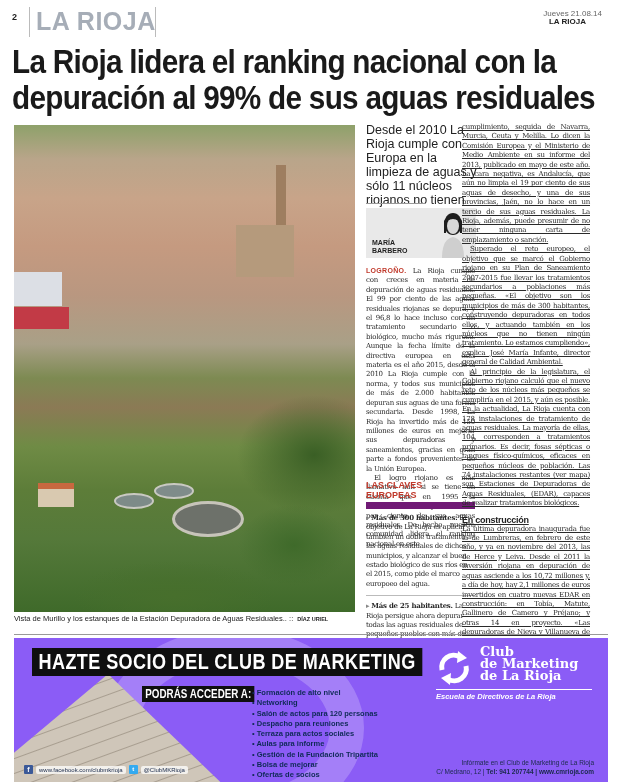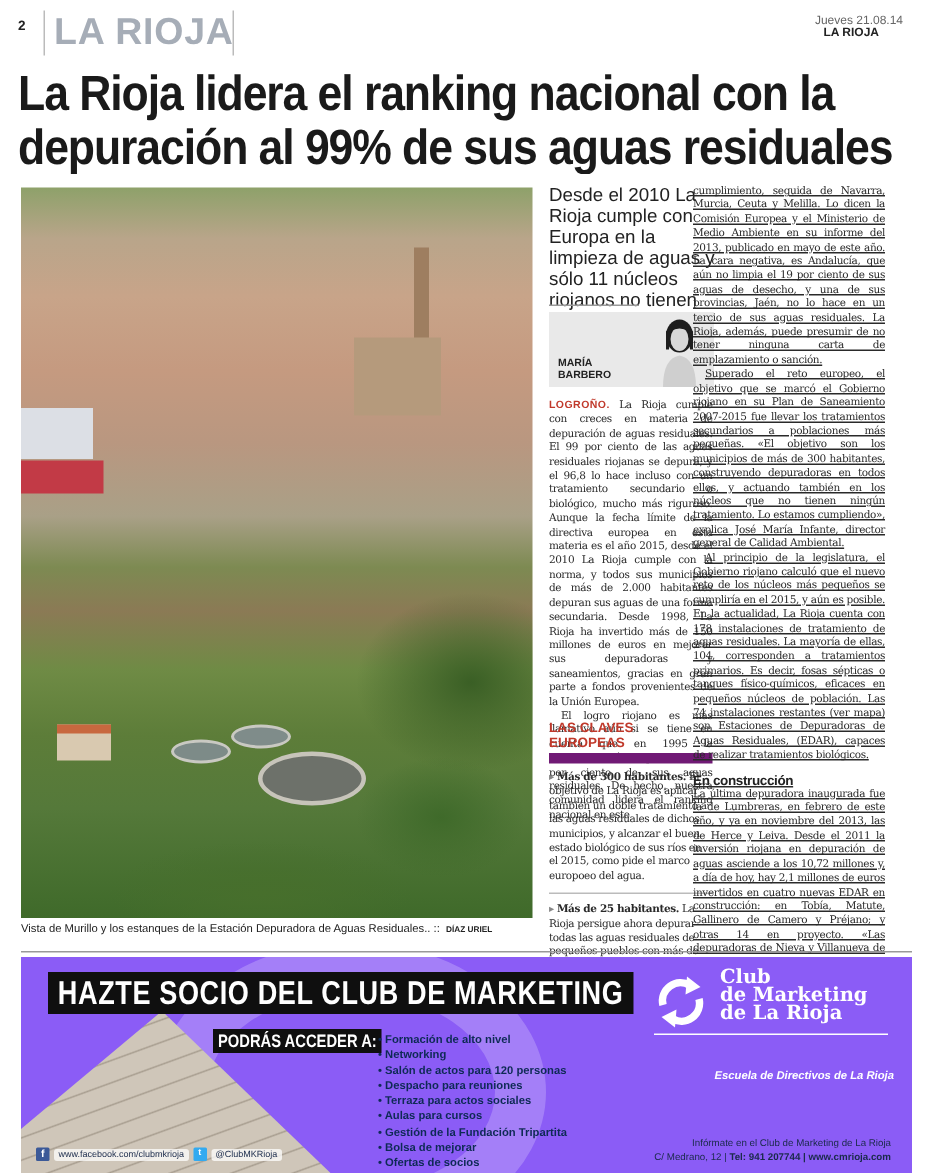--- a/index.html
+++ b/index.html
@@ -68,21 +68,21 @@
   .ad-list { position: absolute; left: 238px; top: 50px; font: bold 7.5px/10.3px "Liberation Sans", sans-serif; color: #0e2a55; list-style: none; }
   .ad-list li::before { content: "• "; }
   .ad-social { position: absolute; left: 10px; top: 127px; display: flex; align-items: center; gap: 3px; font: 6px "Liberation Sans", sans-serif; color: #1a2a4a; }
   .ad-social .pill { background: rgba(255,255,255,0.75); padding: 1px 3px; border-radius: 2px; }
   .fb-icon { width: 9px; height: 9px; background: #3b5998; color: #fff; font: bold 7px/9px "Liberation Sans", sans-serif; text-align: center; border-radius: 1px; }
   .tw-icon { width: 9px; height: 9px; background: #33aaf0; color: #fff; font: bold 6px/9px "Liberation Sans", sans-serif; text-align: center; border-radius: 1px; }
   .ad-logo { position: absolute; left: 420px; top: 6px; width: 170px; }
   .ad-logo .arrows { position: absolute; left: 0; top: 4px; width: 40px; height: 40px; }
   .ad-logo .logo-text { position: absolute; left: 46px; top: 2px; font: bold 13px/12px "DejaVu Serif", serif; color: #fff; text-align: left; width: 110px; }
   .ad-logo .logo-line { position: absolute; left: 2px; top: 45px; width: 156px; height: 1px; background: #fff; }
-  .ad-logo .escuela { position: absolute; left: 2px; top: 48px; font: italic bold 7.5px "Liberation Sans", sans-serif; color: #fff; width: 160px; text-align: right; margin-top: 20px; }
+  .ad-logo .escuela { position: absolute; left: 2px; top: 48px; font: italic bold 7.5px "Liberation Sans", sans-serif; color: #fff; width: 160px; text-align: left; }
   .ad-contact { position: absolute; right: 14px; top: 120px; text-align: right; font: 6.5px/9px "Liberation Sans", sans-serif; color: #1a2a4a; }
   .ad-contact b { font-weight: bold; }
 </style>
 </head>
 <body>
 
 <div class="page-num">2</div>
 <div class="section-bar"></div>
 <div class="section-name">LA RIOJA</div>
 <div class="section-bar2"></div>
@@ -157,21 +157,21 @@
   <div class="ad-circle"></div>
   <div class="ad-building"></div>
   <div class="ad-title">HAZTE SOCIO DEL CLUB DE MARKETING</div>
   <div class="ad-sub">PODRÁS ACCEDER A:</div>
   <ul class="ad-list">
     <li>Formación de alto nivel</li>
     <li>Networking</li>
     <li>Salón de actos para 120 personas</li>
     <li>Despacho para reuniones</li>
     <li>Terraza para actos sociales</li>
-    <li>Aulas para cursos</li>
+    <li>Aulas para informe</li>
     <li>Gestión de la Fundación Tripartita</li>
     <li>Bolsa de mejorar</li>
     <li>Ofertas de socios</li>
     <li>Publicidad en nuestra web</li>
   </ul>
   <div class="ad-social">
     <span class="fb-icon">f</span>
     <span class="pill">www.facebook.com/clubmkrioja</span>
     <span class="tw-icon">t</span>
     <span class="pill">@ClubMKRioja</span>

